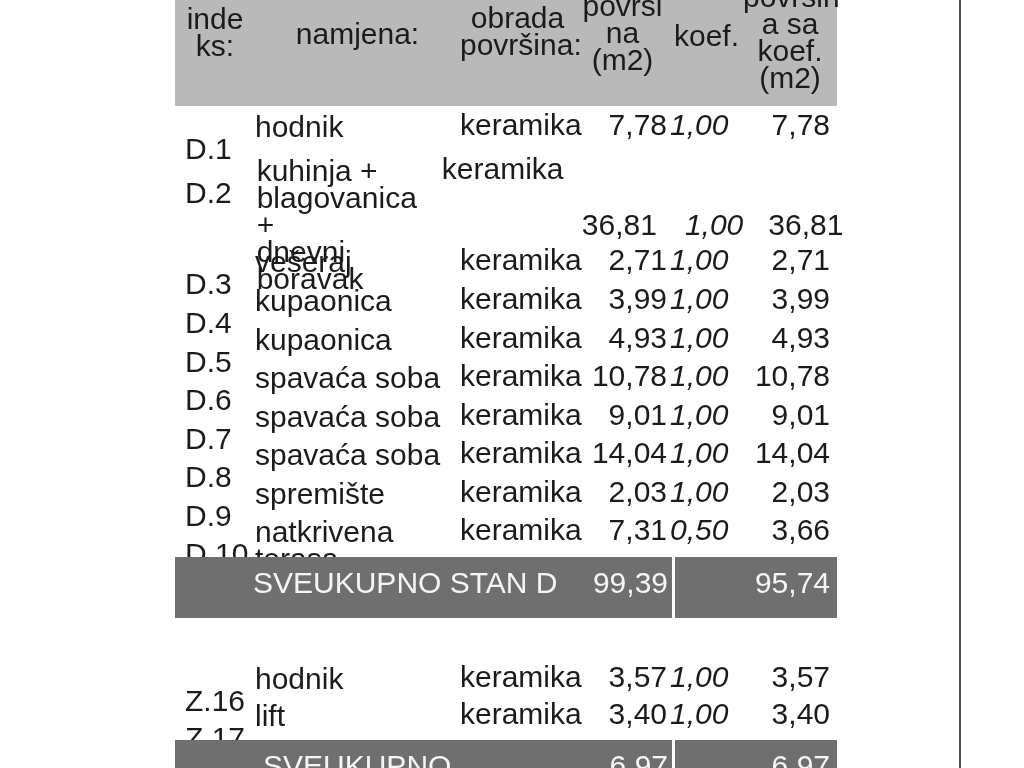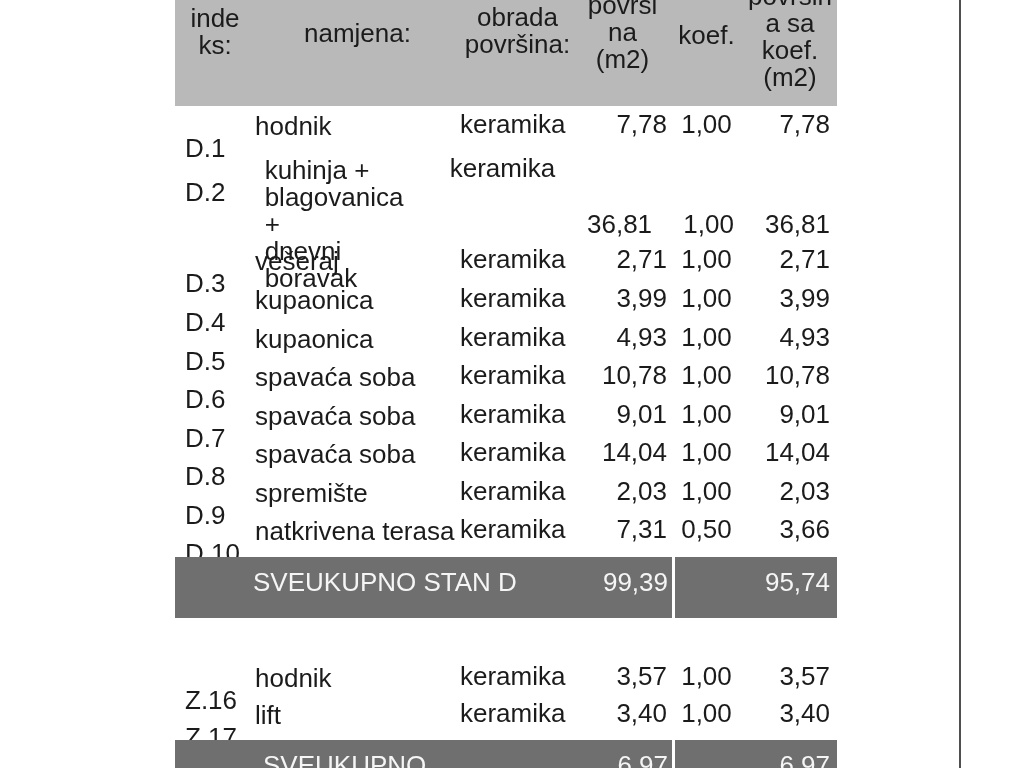--- a/index.html
+++ b/index.html
@@ -13,21 +13,21 @@
   * { margin: 0; padding: 0; box-sizing: border-box; }
   html, body { background: #fff; }
   #page {
     position: relative;
     width: 1024px;
     height: 768px;
     overflow: hidden;
     background: var(--page-bg, #fff);
     font-family: "Liberation Sans", "DejaVu Sans", sans-serif;
     color: var(--text, #1b1b1b);
-    font-size: 26px;
+    font-size: 30px;
     line-height: 23px;
   }
   
   .vline {
     position: absolute;
     left: 959px; top: 0;
     width: 2px; height: 768px;
     background: var(--edge-line, #4f4f4f);
   }
   
@@ -54,21 +54,21 @@
   .hc4 { left: 400px; width: 95px;  top: -8px; }
   .hc5 { left: 495px; width: 73px;  top: 22px; }
   .hc6 { left: 568px; width: 94px;  top: -17px; }
   
   .row { display: flex; }
   .row > div { padding-top: 7px; }
   .c1 { width: 80px;  padding-left: 10px; margin-top: 24px; }
   .c2 { width: 205px; white-space: pre-line; line-height: 27px; }
   .c3 { width: 115px; }
   .c4 { width: 95px;  text-align: right; padding-right: 3px; }
-  .c5 { width: 73px;  text-align: center; }
+  .c5 { width: 73px;  text-align: left; font-style: italic; }
   .c6 { width: 94px;  text-align: right; padding-right: 7px; }
   .h44 { height: 44px; } .h91 { height: 91px; gap: 25px; }
   .h39 { height: 39px; } .h38 { height: 38px; }
   .h37 { height: 37px; }
   .vb { align-self: flex-end; padding-bottom: 5px; margin-top: 48px; }
   .sp7  { height: 7px; }  .sp6 { height: 6px; }
   .sp40 { height: 40px; }
   
   .bar { display: flex; gap: 3px; color: var(--summary-text, #f5f5f5); }
   .seg { position: relative; background: var(--summary-bg, #6f6f6f); height: 100%; }

